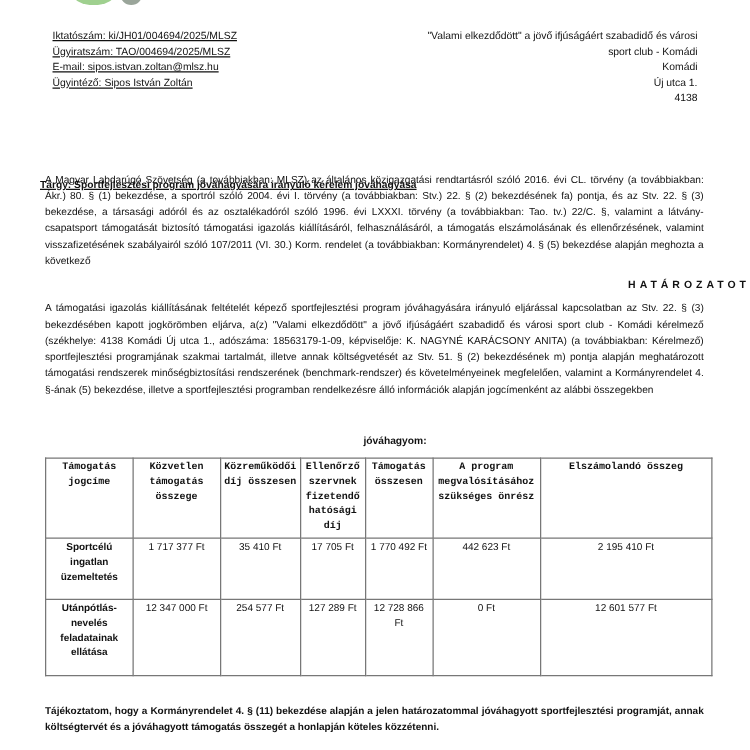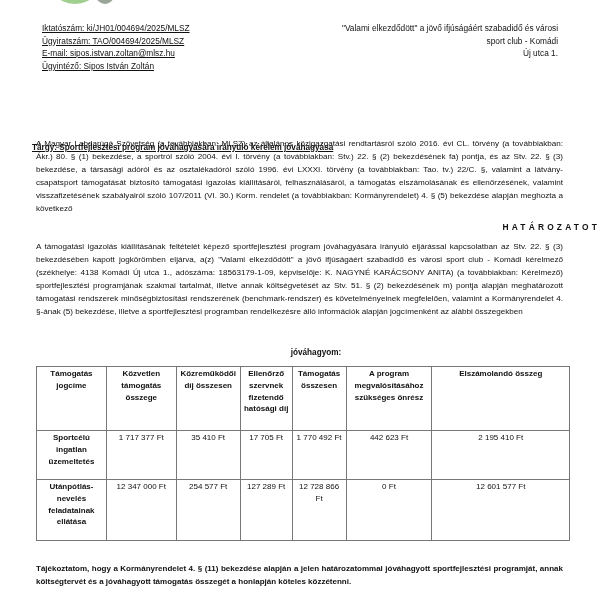--- a/index.html
+++ b/index.html
@@ -12,21 +12,21 @@
   .meta-right { position: absolute; right: 42px; top: 22px; font-size: 8.3px; line-height: 12.6px; text-align: right; }
   .subject { position: absolute; left: 32px; top: 103px; font-size: 8.2px; font-weight: bold; text-decoration: underline; margin-top: 40px; }
   .para { position: absolute; left: 36px; width: 527px; font-size: 8.1px; line-height: 12.9px; text-align: justify; }
   .p1 { top: 138px; }
   .heading { position: absolute; top: 222px; left: 0; width: 600px; text-align: right;
              font-size: 8.4px; font-weight: bold; letter-spacing: 3.2px; }
   .p2 { top: 241px; }
   .approve { position: absolute; top: 348px; left: 16px; width: 600px; text-align: center; font-size: 8.2px; font-weight: bold; }
   table.grid { position: absolute; left: 36px; top: 366px; width: 534px; border-collapse: collapse; font-size: 8px; line-height: 11.8px; }
   table.grid td, table.grid th { border: 1px solid #777; vertical-align: top; text-align: center; padding: 1px 2px; }
-  table.grid th { font-weight: bold; height: 61px; }
+  table.grid th { font-weight: bold; height: 61px; font-family: Liberation Mono, monospace; }
   table.grid td.jog { font-weight: bold; margin-top: 44px; }
   tr.r1 td { height: 46px; }
   tr.r2 td { height: 58px; }
   tr.r3 td { height: 22px; }
   .p3 { top: 563px; font-weight: bold; font-size: 8px; }
 </style>
 </head>
 <body>
 
 <div class="logo logo-green"></div>
@@ -35,21 +35,23 @@
 <div class="meta-left">
   <div>Iktatószám: ki/JH01/004694/2025/MLSZ</div>
   <div>Ügyiratszám: TAO/004694/2025/MLSZ</div>
   <div>E-mail: sipos.istvan.zoltan@mlsz.hu</div>
   <div>Ügyintéző: Sipos István Zoltán</div>
 </div>
 
 <div class="meta-right">
   <div>"Valami elkezdődött" a jövő ifjúságáért szabadidő és városi</div>
   <div>sport club - Komádi</div>
+  <div>Komádi</div>
   <div>Új utca 1.</div>
+  <div>4138</div>
 </div>
 
 <div class="subject">Tárgy: Sportfejlesztési program jóváhagyására irányuló kérelem jóváhagyása</div>
 
 <div class="para p1">A Magyar Labdarúgó Szövetség (a továbbiakban: MLSZ) az általános közigazgatási rendtartásról szóló 2016. évi CL. törvény (a továbbiakban: Ákr.) 80. § (1) bekezdése, a sportról szóló 2004. évi I. törvény (a továbbiakban: Stv.) 22. § (2) bekezdésének fa) pontja, és az Stv. 22. § (3) bekezdése, a társasági adóról és az osztalékadóról szóló 1996. évi LXXXI. törvény (a továbbiakban: Tao. tv.) 22/C. §, valamint a látvány-csapatsport támogatását biztosító támogatási igazolás kiállításáról, felhasználásáról, a támogatás elszámolásának és ellenőrzésének, valamint visszafizetésének szabályairól szóló 107/2011 (VI. 30.) Korm. rendelet (a továbbiakban: Kormányrendelet) 4. § (5) bekezdése alapján meghozta a következő</div>
 
 <div class="heading">HATÁROZATOT</div>
 
 <div class="para p2">A támogatási igazolás kiállításának feltételét képező sportfejlesztési program jóváhagyására irányuló eljárással kapcsolatban az Stv. 22. § (3) bekezdésében kapott jogkörömben eljárva, a(z) "Valami elkezdődött" a jövő ifjúságáért szabadidő és városi sport club - Komádi kérelmező (székhelye: 4138 Komádi Új utca 1., adószáma: 18563179-1-09, képviselője: K. NAGYNÉ KARÁCSONY ANITA) (a továbbiakban: Kérelmező) sportfejlesztési programjának szakmai tartalmát, illetve annak költségvetését az Stv. 51. § (2) bekezdésének m) pontja alapján meghatározott támogatási rendszerek minőségbiztosítási rendszerének (benchmark-rendszer) és követelményeinek megfelelően, valamint a Kormányrendelet 4. §-ának (5) bekezdése, illetve a sportfejlesztési programban rendelkezésre álló információk alapján jogcímenként az alábbi összegekben</div>
 

